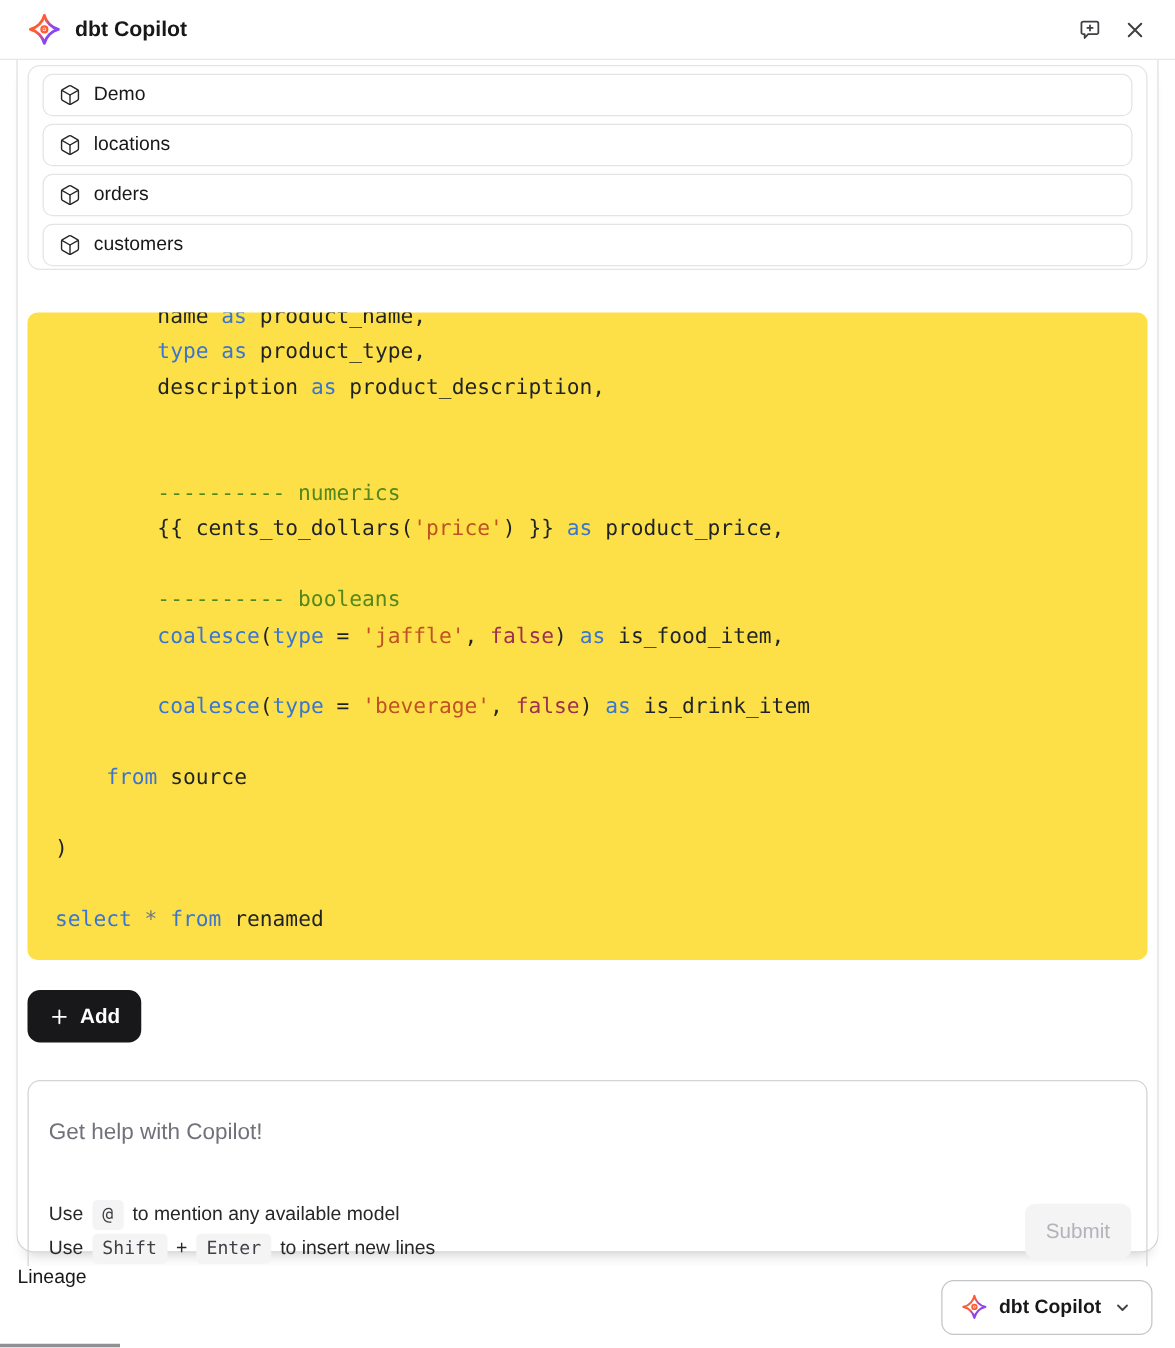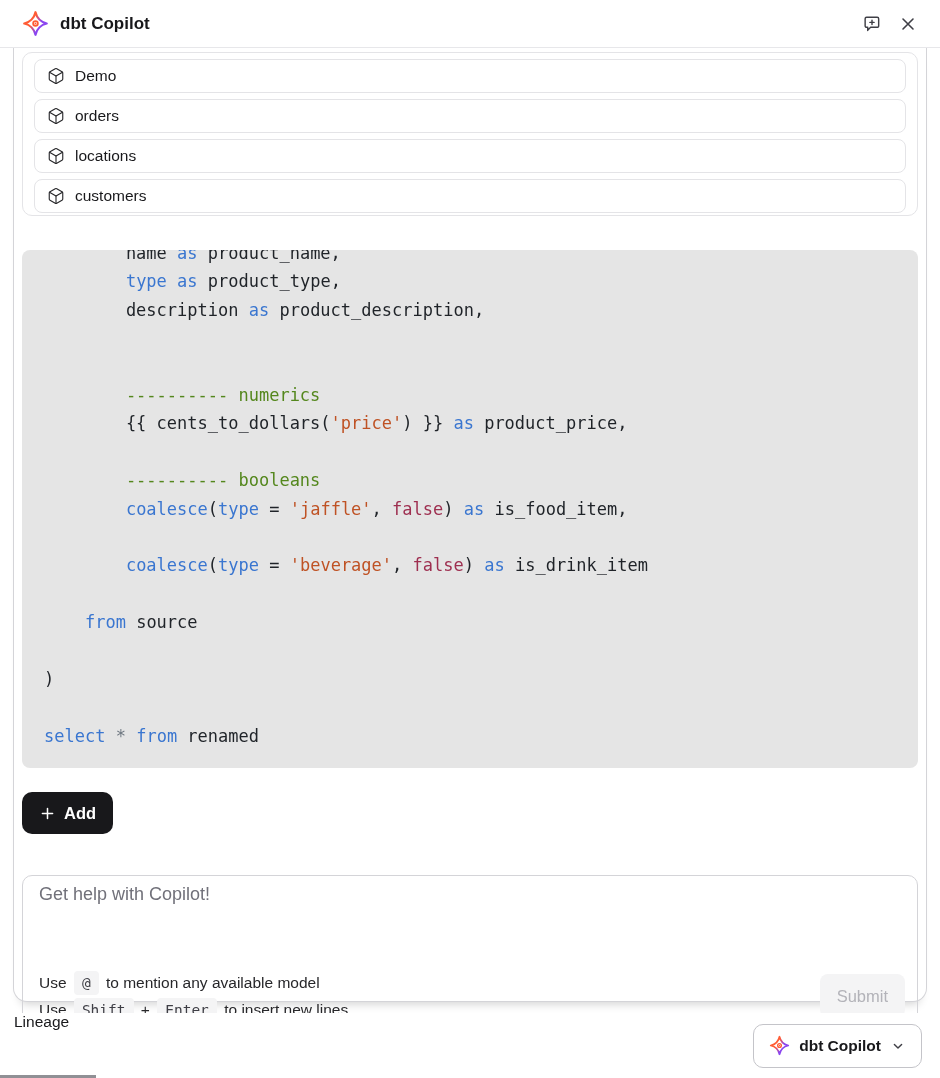--- a/index.html
+++ b/index.html
@@ -35,21 +35,21 @@
     border: 1px solid #e4e4e7; border-radius: 8px; margin-bottom: 6px;
     background: #fff; cursor: pointer;
   }
   .model-chip:last-child { margin-bottom: 0; }
   .cube-icon { width: 18px; height: 18px; color: #27272a; flex: none; display:block; }
   .model-label { font-size: 15.5px; color: #18181b; }
 
   
   .code-wrap { position: relative; margin-top: 34px; }
   .code-block {
-    height: 518px; background: #e5e5e5; border-radius: 8px; overflow: hidden;
+    height: 518px; background: #fde047; border-radius: 8px; overflow: hidden;
   }
   .code-block pre {
     margin: -11px 0 0; padding: 0 16px 0 22px;
     font-family: "DejaVu Sans Mono", "Liberation Mono", monospace;
     font-size: 17px; line-height: 28.4px; color: #1f2328; white-space: pre;
   }
   .tok-k { color: #3a76d0; }
   .tok-s { color: #bf5224; }
   .tok-l { color: #9e2f50; }
   .tok-c { color: #54871d; }
@@ -72,22 +72,22 @@
   .btn-add svg { width: 17px; height: 17px; display:block; }
   .btn-replace {
     display: flex; align-items: center; gap: 9px; height: 42px; padding: 0 16px;
     background: #fff; color: #18181b; border: 1px solid #52525b; border-radius: 10px;
     font-family: inherit; font-size: 16.5px; font-weight: 500; cursor: pointer;
   }
   .btn-replace svg { width: 18px; height: 18px; display:block; }
 
   
   .prompt-box {
-    position: relative; margin-top: 41px; height: 160px;
-    border: 1px solid #d4d4d8; border-radius: 10px; padding: 8px 16px;
+    position: relative; margin-top: 30px; height: 160px;
+    border: 1px solid #d4d4d8; border-radius: 10px; padding: 30px 16px;
     cursor: text;
   }
   .prompt-placeholder { font-size: 18px; color: #71717a; }
   .prompt-hints { position: absolute; left: 16px; bottom: 11px; font-size: 15.5px; color: #27272a; }
   .hint-row { line-height: 27px; white-space: pre-wrap; }
   .kbd {
     display: inline-block; background: #f4f4f5; border-radius: 4px; padding: 0 8px;
     font-family: "DejaVu Sans Mono", "Liberation Mono", monospace;
     font-size: 14.5px; color: #3f3f46; line-height: 24px; margin: 0 3px;
   }
@@ -153,29 +153,29 @@
       <path d="M12 22V12"></path>
     </svg>
     <span class="model-label">Demo</span>
   </div>
       <div class="model-chip">
     <svg class="cube-icon" viewBox="0 0 24 24" fill="none" stroke="currentColor" stroke-width="1.5" stroke-linecap="round" stroke-linejoin="round">
       <path d="M21 8a2 2 0 0 0-1-1.73l-7-4a2 2 0 0 0-2 0l-7 4A2 2 0 0 0 3 8v8a2 2 0 0 0 1 1.73l7 4a2 2 0 0 0 2 0l7-4A2 2 0 0 0 21 16Z"></path>
       <path d="M3.3 7 12 12l8.7-5"></path>
       <path d="M12 22V12"></path>
     </svg>
+    <span class="model-label">locations</span>
+  </div>
+      <div class="model-chip">
+    <svg class="cube-icon" viewBox="0 0 24 24" fill="none" stroke="currentColor" stroke-width="1.5" stroke-linecap="round" stroke-linejoin="round">
+      <path d="M21 8a2 2 0 0 0-1-1.73l-7-4a2 2 0 0 0-2 0l-7 4A2 2 0 0 0 3 8v8a2 2 0 0 0 1 1.73l7 4a2 2 0 0 0 2 0l7-4A2 2 0 0 0 21 16Z"></path>
+      <path d="M3.3 7 12 12l8.7-5"></path>
+      <path d="M12 22V12"></path>
+    </svg>
     <span class="model-label">orders</span>
-  </div>
-      <div class="model-chip">
-    <svg class="cube-icon" viewBox="0 0 24 24" fill="none" stroke="currentColor" stroke-width="1.5" stroke-linecap="round" stroke-linejoin="round">
-      <path d="M21 8a2 2 0 0 0-1-1.73l-7-4a2 2 0 0 0-2 0l-7 4A2 2 0 0 0 3 8v8a2 2 0 0 0 1 1.73l7 4a2 2 0 0 0 2 0l7-4A2 2 0 0 0 21 16Z"></path>
-      <path d="M3.3 7 12 12l8.7-5"></path>
-      <path d="M12 22V12"></path>
-    </svg>
-    <span class="model-label">locations</span>
   </div>
       <div class="model-chip">
     <svg class="cube-icon" viewBox="0 0 24 24" fill="none" stroke="currentColor" stroke-width="1.5" stroke-linecap="round" stroke-linejoin="round">
       <path d="M21 8a2 2 0 0 0-1-1.73l-7-4a2 2 0 0 0-2 0l-7 4A2 2 0 0 0 3 8v8a2 2 0 0 0 1 1.73l7 4a2 2 0 0 0 2 0l7-4A2 2 0 0 0 21 16Z"></path>
       <path d="M3.3 7 12 12l8.7-5"></path>
       <path d="M12 22V12"></path>
     </svg>
     <span class="model-label">customers</span>
   </div>
     </div>

